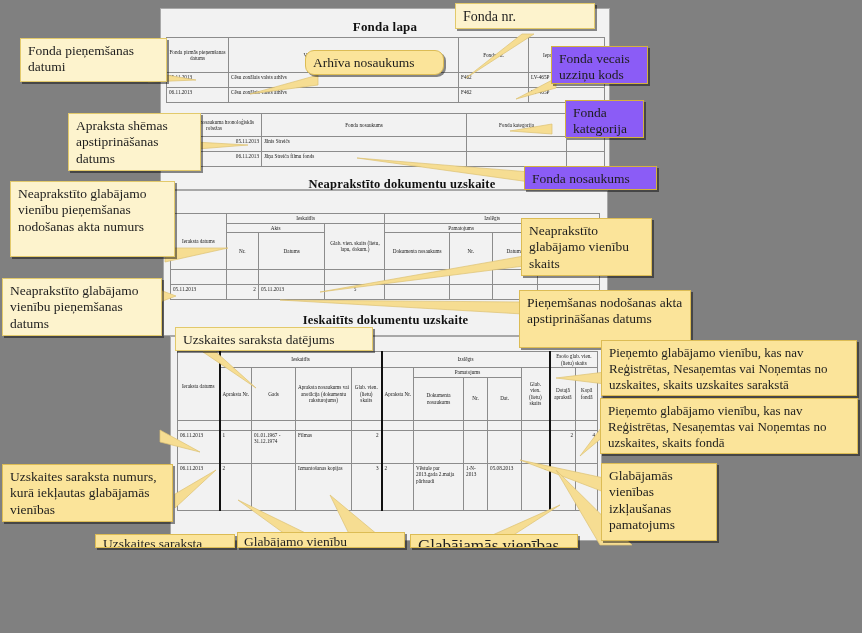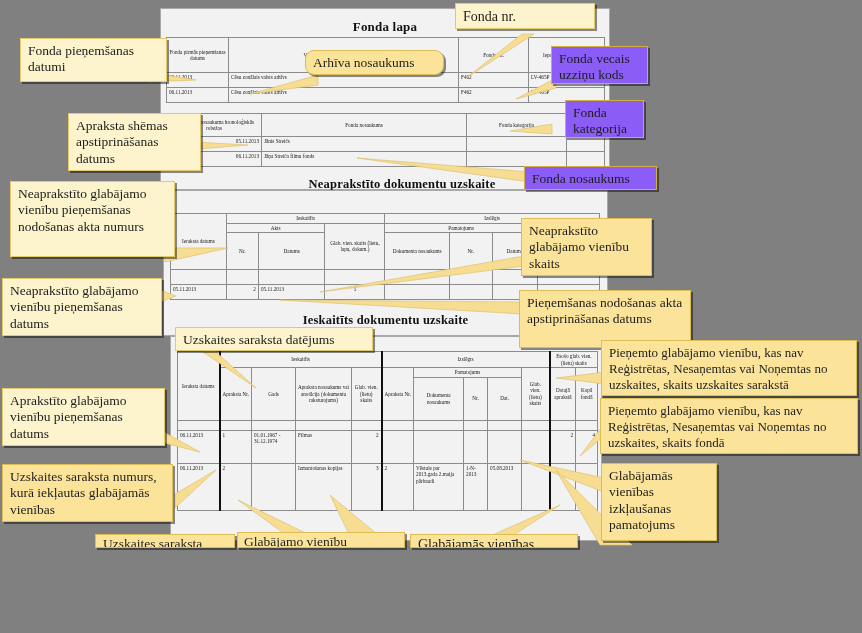--- a/index.html
+++ b/index.html
@@ -398,39 +398,36 @@
   </div>
 
   <div class="callout pale" style="left:175px;top:327px;width:198px;height:24px;font-size:13.5px;">
     <span>Uzskaites saraksta datējums</span>
   </div>
 
   <div class="callout mid" style="left:601px;top:340px;width:256px;height:56px;font-size:13px;">
     <span>Pieņemto glabājamo vienību, kas nav Reģistrētas, Nesaņemtas vai Noņemtas no uzskaites, skaits uzskaites sarakstā</span>
   </div>
 
-  <div class="callout pale" style="left:2px;top:388px;width:163px;height:58px;font-size:13.5px;">
-    <span>Aprakstīto glabājamo vienību pieņemšanas datums</span>
-  </div>
 
   <div class="callout mid" style="left:600px;top:398px;width:258px;height:56px;font-size:13px;">
     <span>Pieņemto glabājamo vienību, kas nav Reģistrētas, Nesaņemtas vai Noņemtas no uzskaites, skaits fondā</span>
   </div>
 
   <div class="callout mid" style="left:2px;top:464px;width:171px;height:58px;font-size:13.5px;">
     <span>Uzskaites saraksta numurs, kurā iekļautas glabājamās vienības</span>
   </div>
 
   <div class="callout mid" style="left:601px;top:463px;width:116px;height:78px;font-size:13.5px;">
     <span>Glabājamās vienības izkļaušanas pamatojums</span>
   </div>
 
   <div class="callout mid cut" style="left:95px;top:534px;width:140px;height:14px;font-size:13.5px;padding:1px 7px;">
     <span>Uzskaites saraksta</span>
   </div>
   <div class="callout mid cut" style="left:237px;top:532px;width:168px;height:16px;font-size:13.5px;padding:1px 6px;">
     <span>Glabājamo vienību</span>
   </div>
-  <div class="callout mid cut" style="left:410px;top:534px;width:168px;height:14px;font-size:14px;padding:1px 7px;">
+  <div class="callout mid cut" style="left:410px;top:534px;width:168px;height:14px;font-size:17px;padding:1px 7px;">
     <span>Glabājamās vienības</span>
   </div>
 
 </div>
 
 </body></html>

